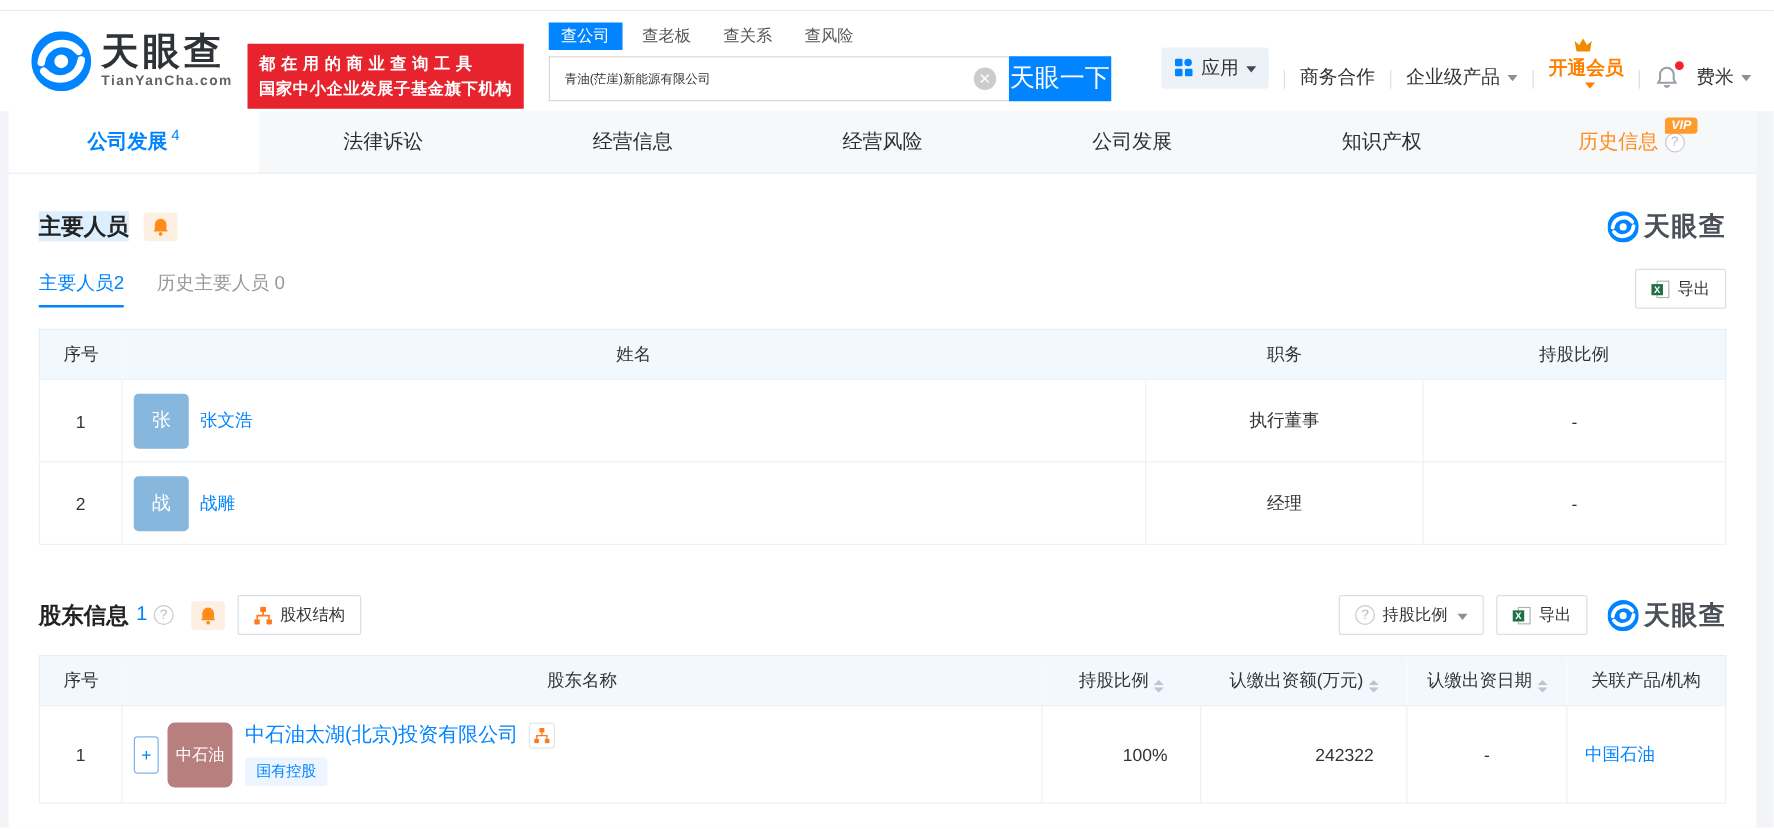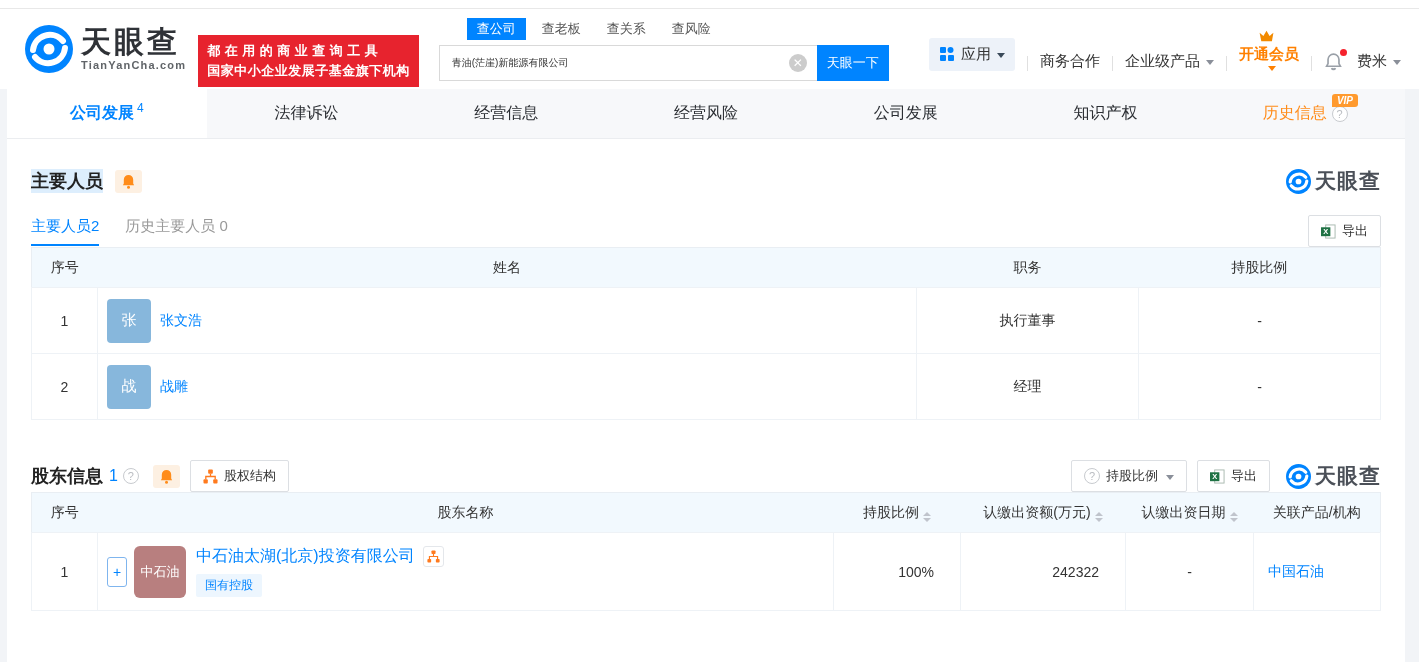--- a/index.html
+++ b/index.html
@@ -15,28 +15,28 @@
   .logo-title { font-size:30px; font-weight:bold; color:#2f3237; letter-spacing:3px; line-height:30px; }
   .logo-domain { font-size:11px; font-weight:bold; color:#606468; letter-spacing:1.2px; margin-top:2px; }
   .slogan { margin-left:12px; background:#e7232e; color:#fff; font-weight:bold; font-size:13px;
     padding:6px 9px; line-height:20px; white-space:nowrap;margin-top:24px; }
   .slogan-line1 { letter-spacing:4.5px; }
   .slogan-line2 { letter-spacing:0.5px; }
 
   .search-block { margin-left:20px; width:450px; }
   .search-tabs { display:flex; align-items:center; font-size:13px; color:#555; margin-bottom:5px; }
   .search-tab { margin-right:26px; cursor:pointer; padding:2px 0; }
-  .search-tab.active { background:#0084ff; color:#fff; padding:2px 10px; margin-right:16px;margin-left:28px; }
+  .search-tab.active { background:#0084ff; color:#fff; padding:2px 10px; margin-right:16px; }
   .search-row { display:flex; }
   .search-input-wrap { position:relative; flex:1; }
   .search-input { width:100%; height:36px; border:1px solid #d9d9d9; border-right:none; outline:none;
     padding:0 34px 0 12px; font-size:10px; color:#333; font-family:inherit; }
   .clear-icon { position:absolute; right:10px; top:9px; width:18px; height:18px; border-radius:50%;
     background:#ccc; color:#fff; font-size:12px; line-height:18px; text-align:center; cursor:pointer; }
-  .search-btn { width:72px; height:36px; background:#0084ff; color:#fff; border:none; font-size:13px;
+  .search-btn { width:82px; height:36px; background:#0084ff; color:#fff; border:none; font-size:20px;
     cursor:pointer; font-family:Liberation Serif, serif; }
 
   .header-nav { margin-left:auto; display:flex; align-items:flex-end; font-size:15px; color:#333; }
   .sep { width:1px; height:15px; background:#e0e0e0; margin:0 12px; }
   .app-chip { display:flex; align-items:center; background:#edf2f9; border-radius:3px; padding:7px 10px; cursor:pointer; }
   .app-chip svg { width:16px; height:16px; margin-right:6px; }
   .nav-item { cursor:pointer; display:flex; align-items:center; white-space:nowrap; }
   .caret { width:0; height:0; border-left:4px solid transparent; border-right:4px solid transparent;
     border-top:5px solid #8a8f99; margin-left:6px; margin-top:2px; }
   .caret.blue { border-top-color:#3a4a5a; }
@@ -78,21 +78,21 @@
   .subtab { font-size:15px; color:#999; margin-right:26px; cursor:pointer; position:relative; padding-bottom:10px; }
   .subtab.active { color:#0084ff; }
   .subtab.active::after { content:""; position:absolute; left:0; right:0; bottom:0; height:2px; background:#0084ff; }
 
   .btn { display:inline-flex; align-items:center; border:1px solid #dcdfe3; background:#fff; border-radius:2px;
     padding:6px 12px; font-size:13px; color:#333; cursor:pointer; font-family:inherit; }
   .btn svg { width:15px; height:15px; margin-right:6px; }
   .btn .caret { margin-left:8px; }
   .btn .qmark { margin:0 6px 0 0; }
 
-  table.data-table { width:100%; border-collapse:collapse; border:1px solid #e9eef3; }
+  table.data-table { width:100%; border-collapse:collapse; border:1px solid #e9eef3; margin-top:16px; }
   .data-table th { background:#f2f9fe; height:40px; font-weight:normal; font-size:14px; color:#333; text-align:center; }
   .data-table td { border:1px solid #eef2f6; font-size:14px; color:#333; text-align:center; }
   .members-table td { height:66px; }
   .cell-name { text-align:left !important; padding-left:9px; }
   .person { display:flex; align-items:center; }
   .avatar-blue { width:44px; height:44px; border-radius:4px; background:#87b7dc; color:#fff; font-size:15px;
     display:flex; align-items:center; justify-content:center; }
   a.link { color:#0084ff; text-decoration:none; cursor:pointer; }
   .person a { margin-left:9px; font-size:14px; }
 

